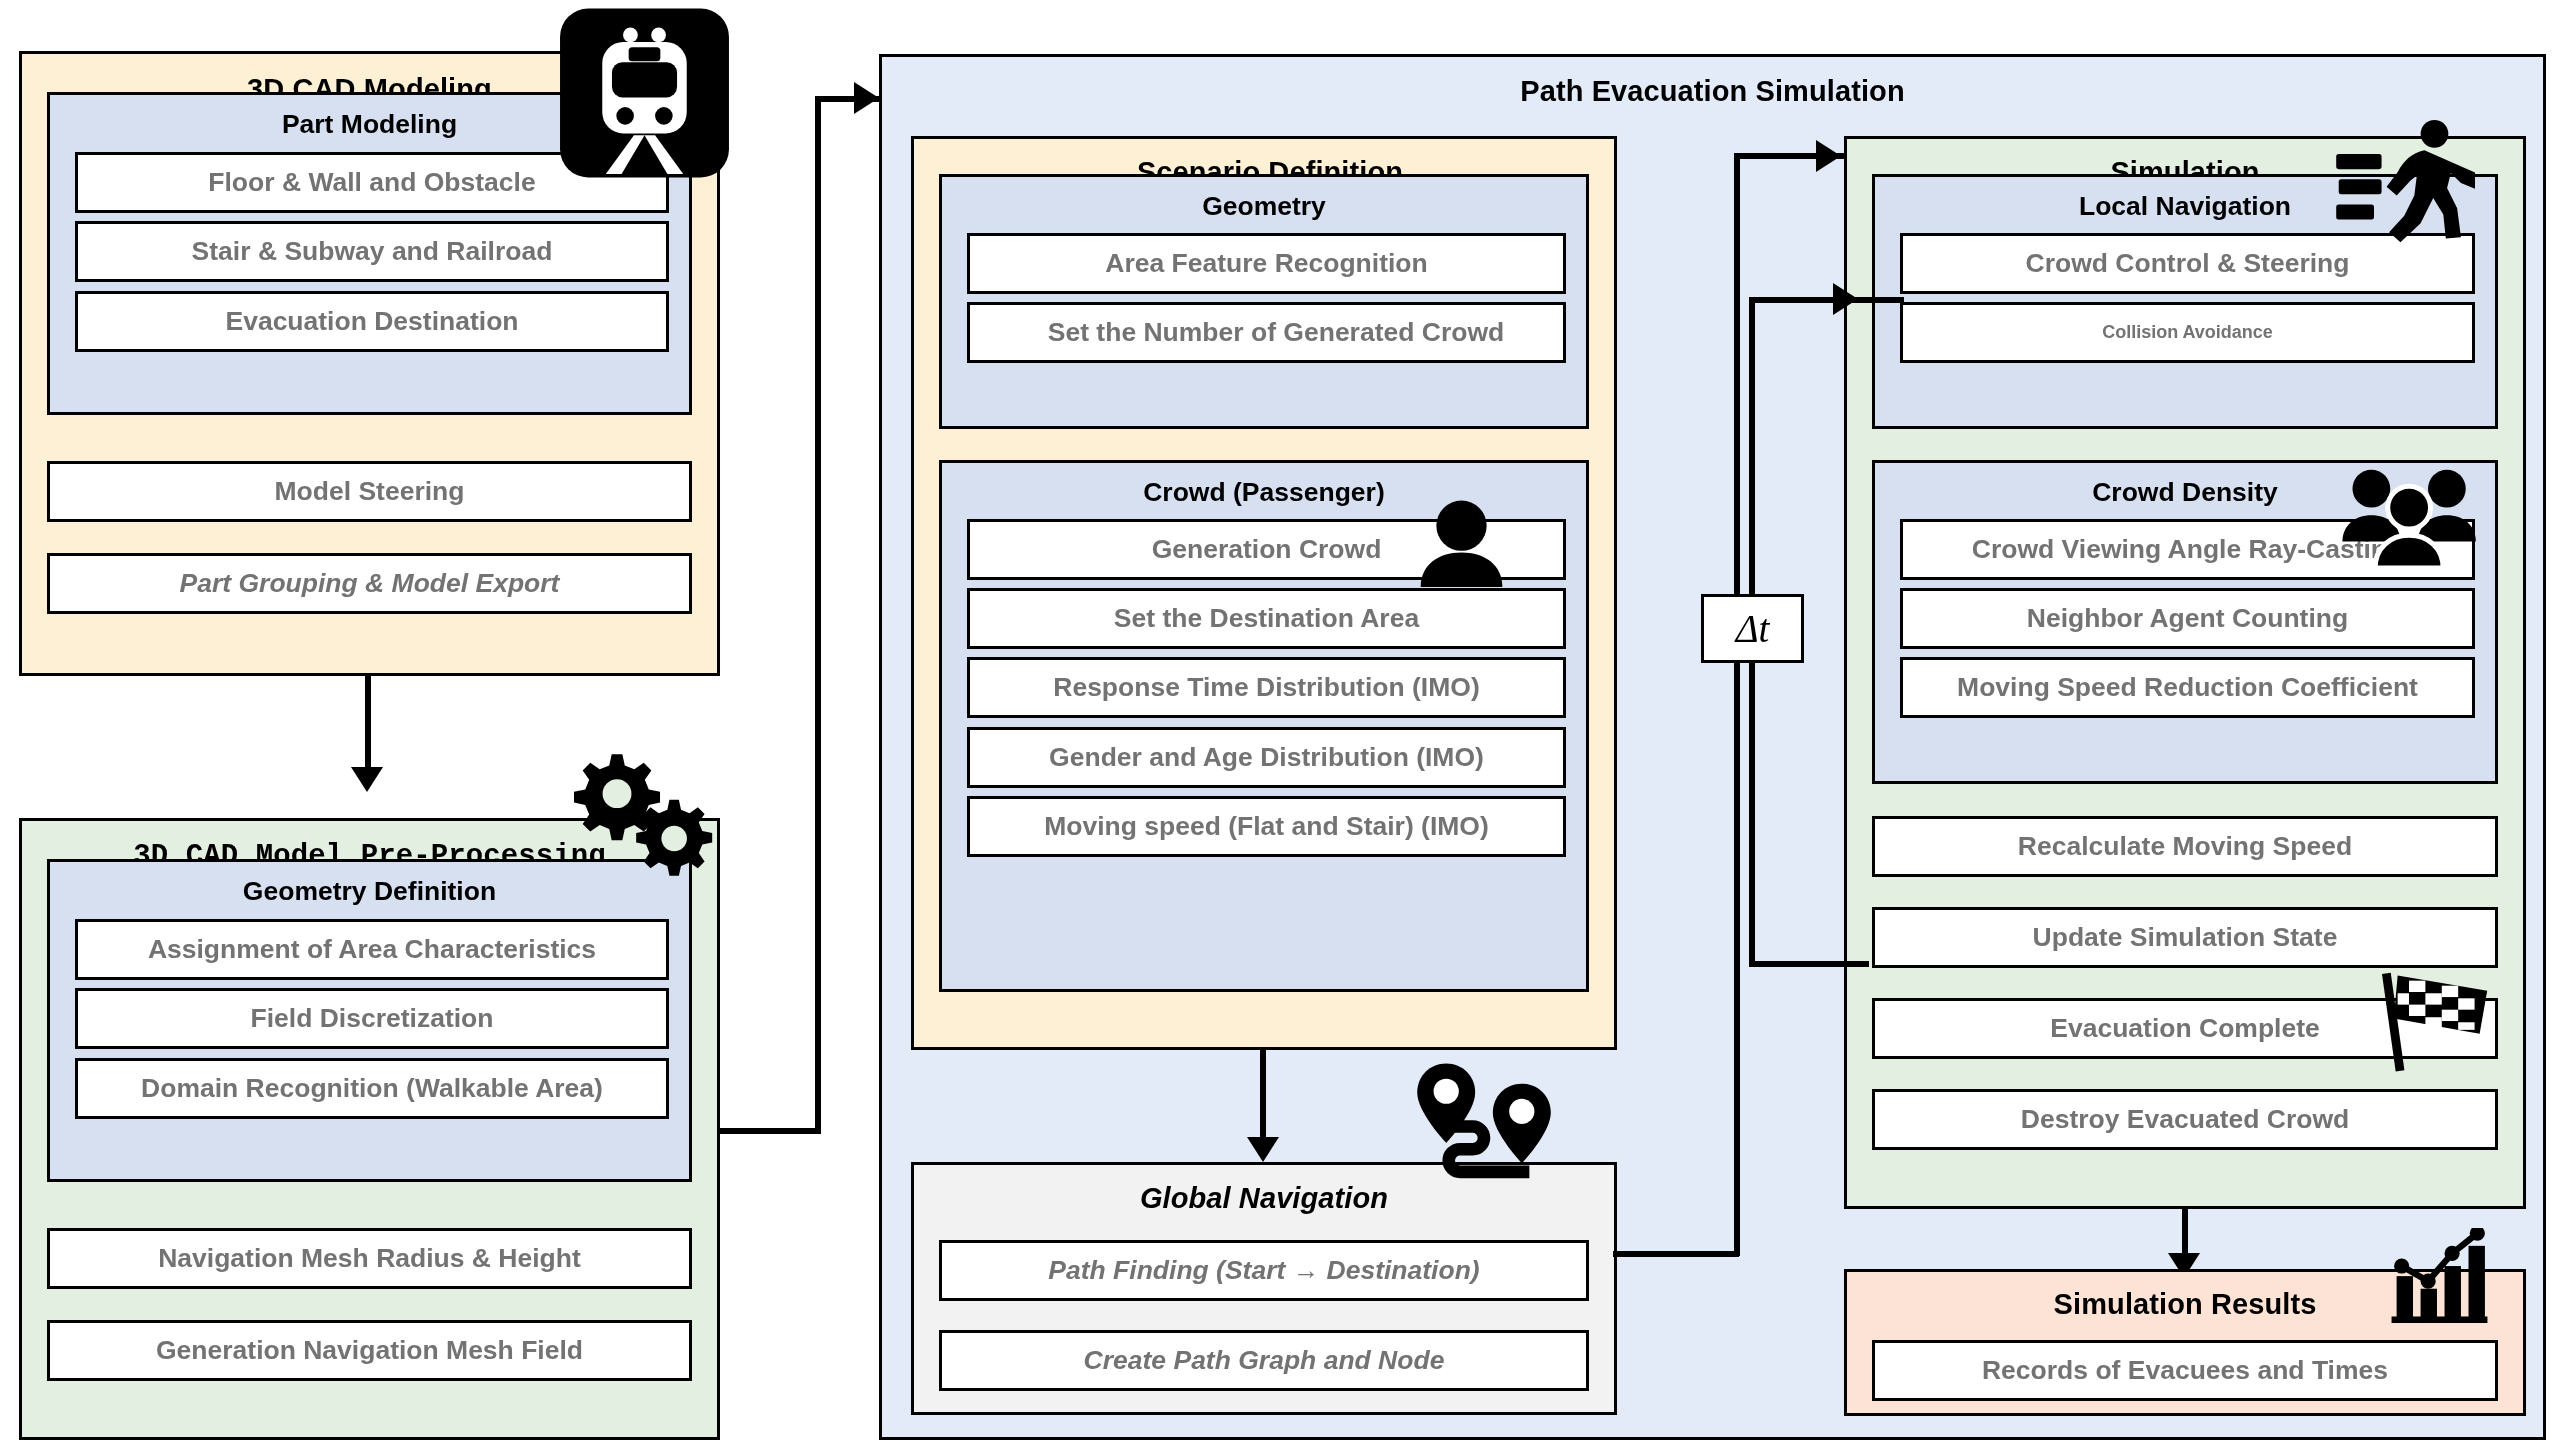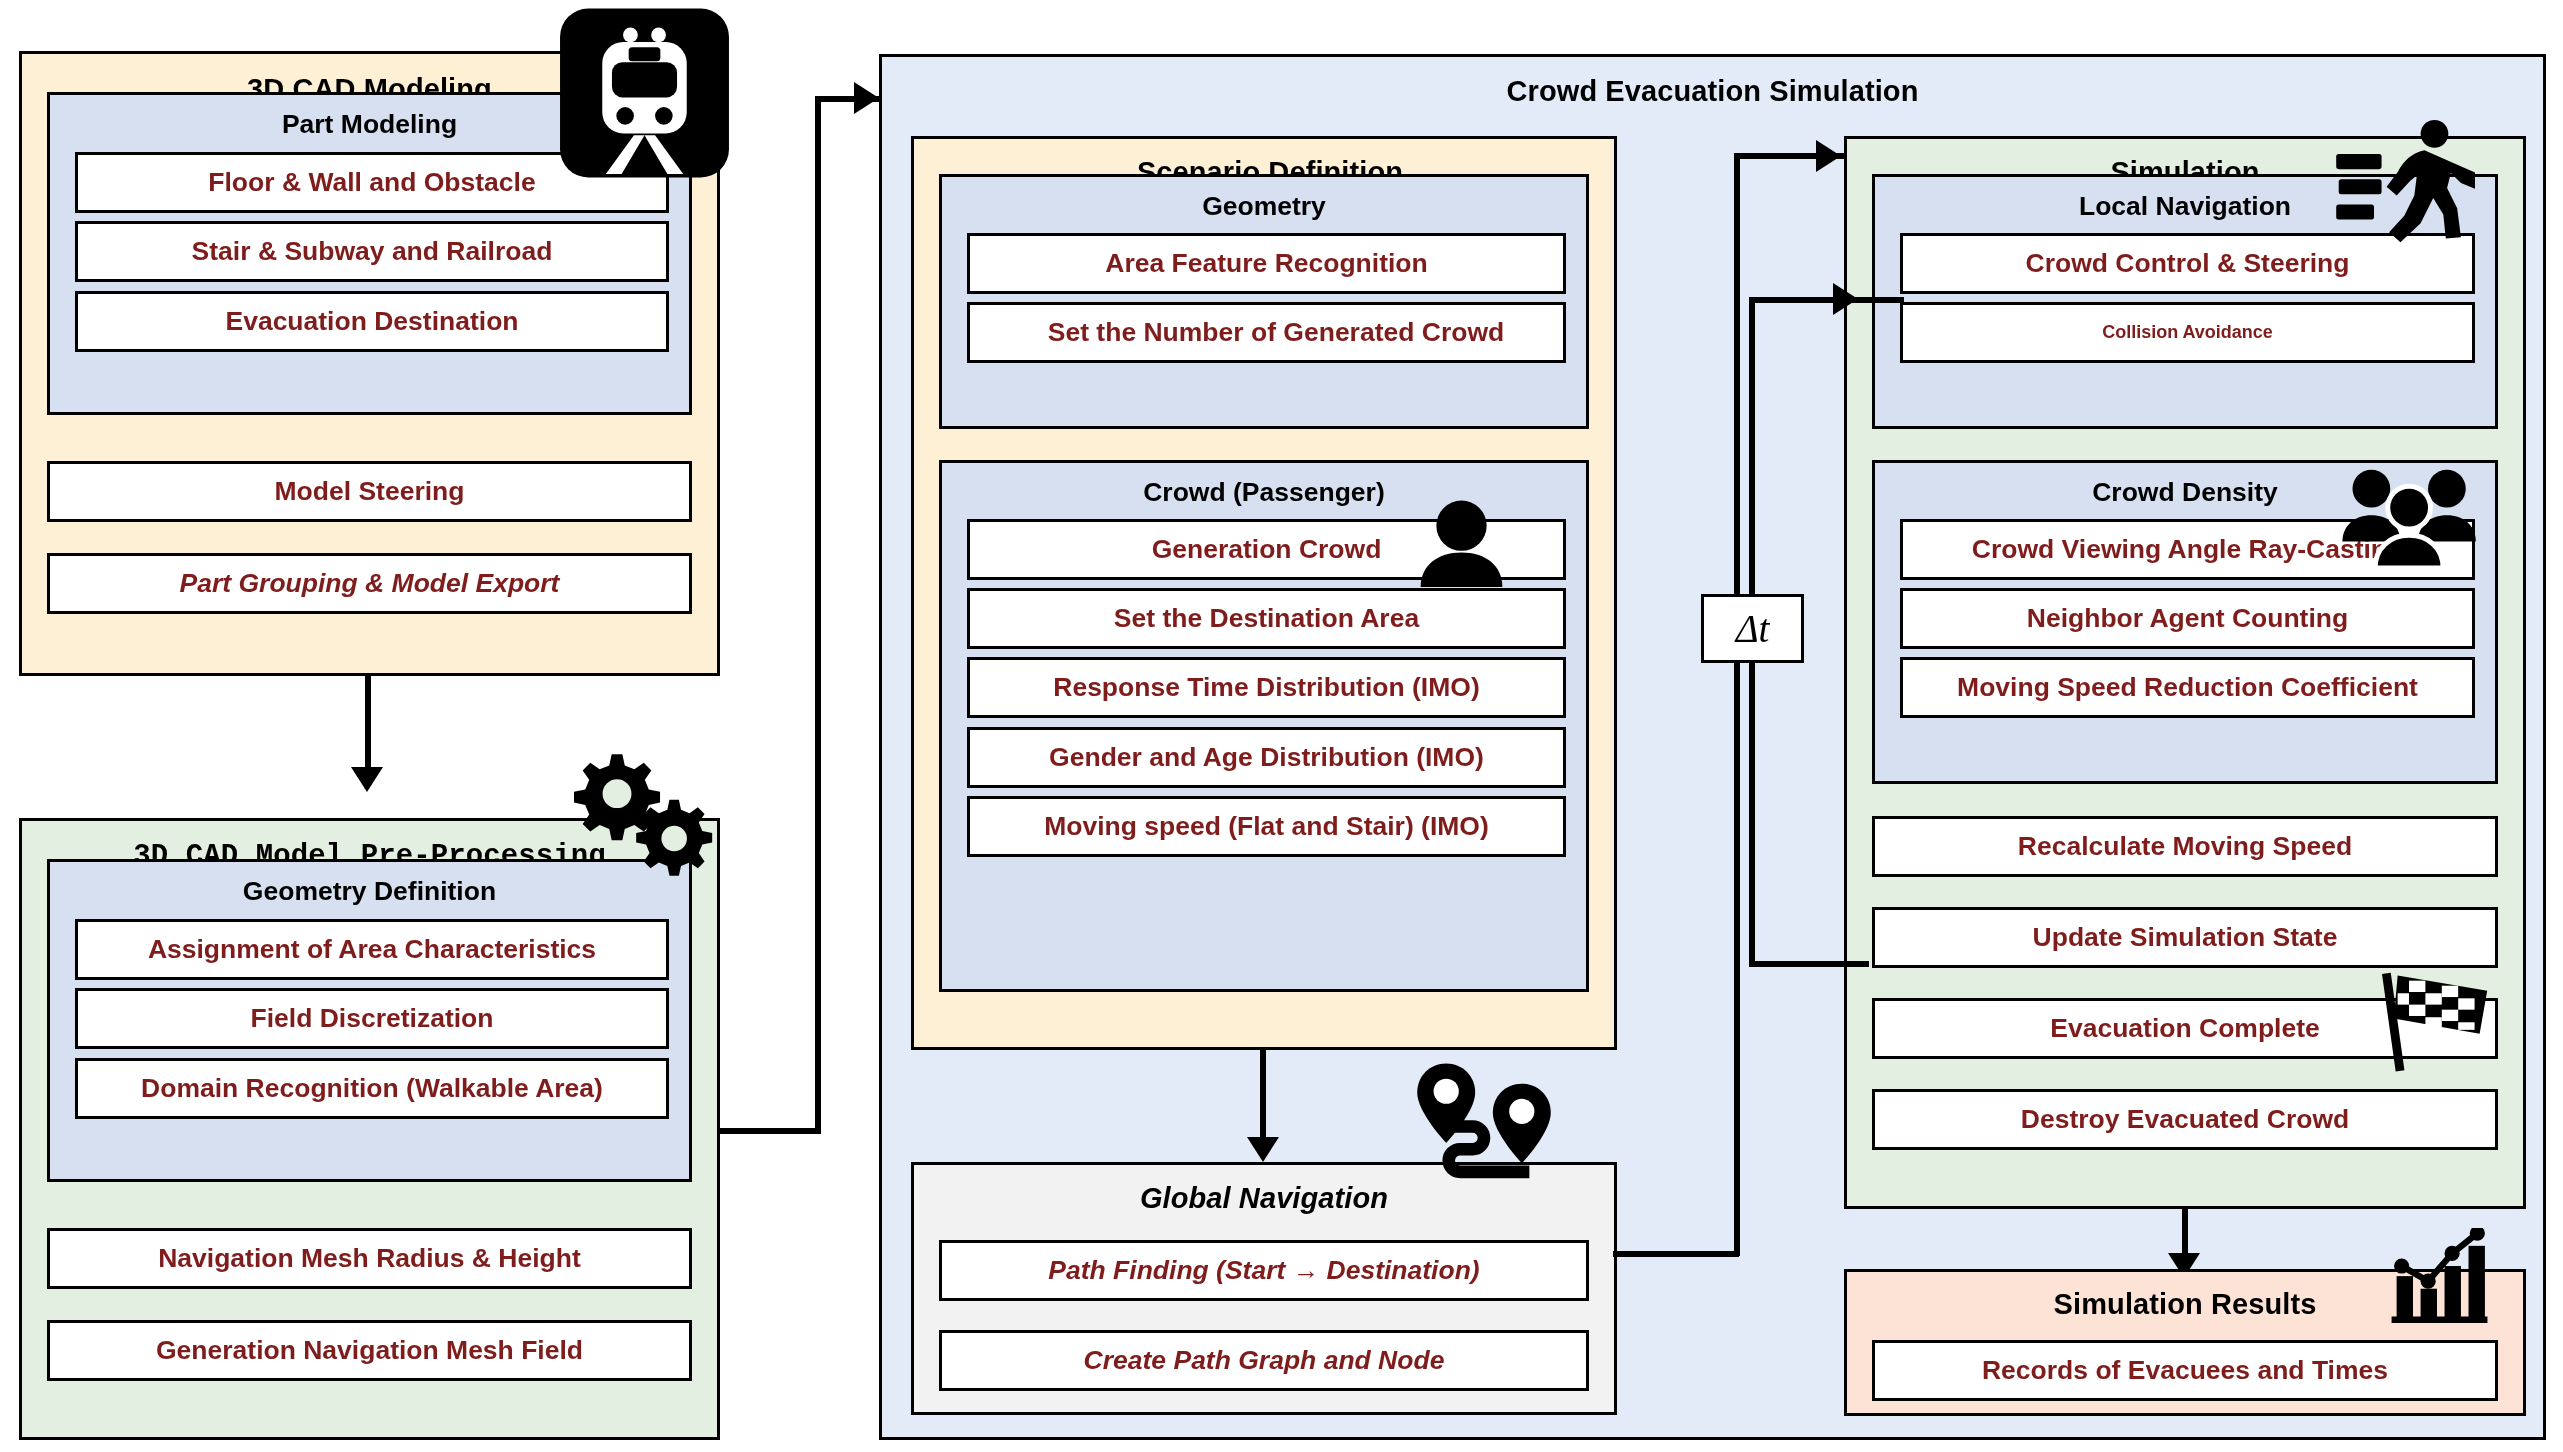--- a/index.html
+++ b/index.html
@@ -14,21 +14,21 @@
   .panel > .ptitle{
     text-align:center;font-weight:bold;color:#000;
     letter-spacing:0.1px;line-height:1;
   }
   .sub{position:absolute;border:3.8px solid #000;box-sizing:border-box;background:#D6E0F0;}
   .sub > .stitle{text-align:center;font-weight:bold;color:#000;line-height:1;}
 
   .item{
     position:absolute;background:#ffffff;border:3.8px solid #000;box-sizing:border-box;
     display:flex;align-items:center;justify-content:center;
-    font-weight:bold;color:#7f1d1d;text-align:center;white-space:nowrap;
+    font-weight:bold;color:#737373;text-align:center;white-space:nowrap;
   }
 
   
   .c-cream{background:#FDF0D5;}
   .c-green{background:#E3EFE0;}
   .c-blue-outer{background:#E2EBF7;}
   .c-gray{background:#F2F2F2;}
   .c-peach{background:#FDE3D5;}
 
   
@@ -108,21 +108,21 @@
       <circle cx="86.1" cy="63.5" r="8.4" fill="#E3EFE0"></circle>
     </svg>
   </div>
 
   <div class="ln" style="left:720px;top:1128px;width:101px;height:5.7px;"></div>
   <div class="ln" style="left:815px;top:96px;width:5.7px;height:1037px;"></div>
   <div class="ln" style="left:815px;top:96px;width:114px;height:5.7px;"></div>
   <div class="arrow-r" style="left:854px;top:82px;"></div>
 
   <div class="panel c-blue-outer" style="left:879px;top:54px;width:1667px;height:1386px;">
-    <div class="ptitle" style="font-size:29px;margin-top:20px;">Crowd Evacuation Simulation</div>
+    <div class="ptitle" style="font-size:29px;margin-top:20px;">Path Evacuation Simulation</div>
   </div>
 
   <div class="panel c-cream" style="left:911px;top:136px;width:706px;height:914px;">
     <div class="ptitle" style="font-size:29px;margin-top:19px;padding-left:12px;">Scenario Definition</div>
 
     <div class="sub" style="left:25px;top:35px;width:650px;height:255px;">
       <div class="stitle" style="font-size:26.5px;margin-top:16.4px;">Geometry</div>
       <div class="item" style="left:25px;top:56px;width:599px;height:61px;font-size:26.5px;">Area Feature Recognition</div>
       <div class="item" style="left:25px;top:125px;width:599px;height:61px;font-size:26.5px;padding-left:19px;">Set the Number of Generated Crowd</div>
     </div>

